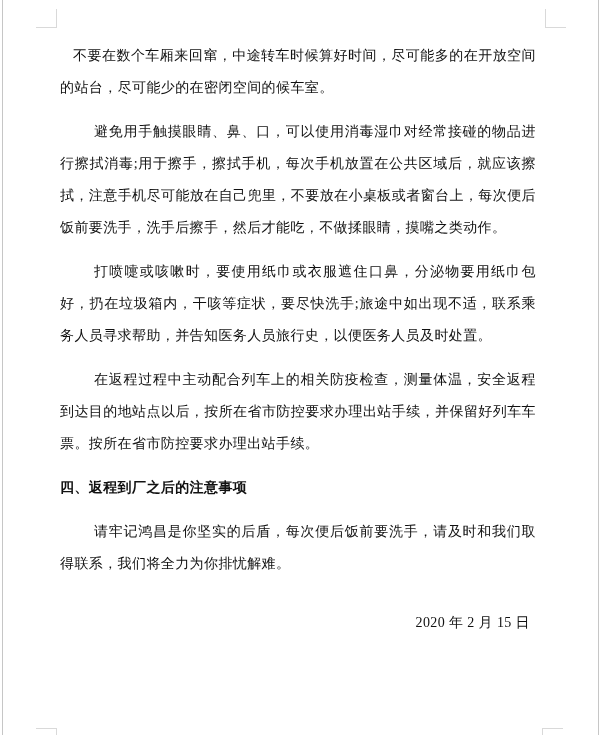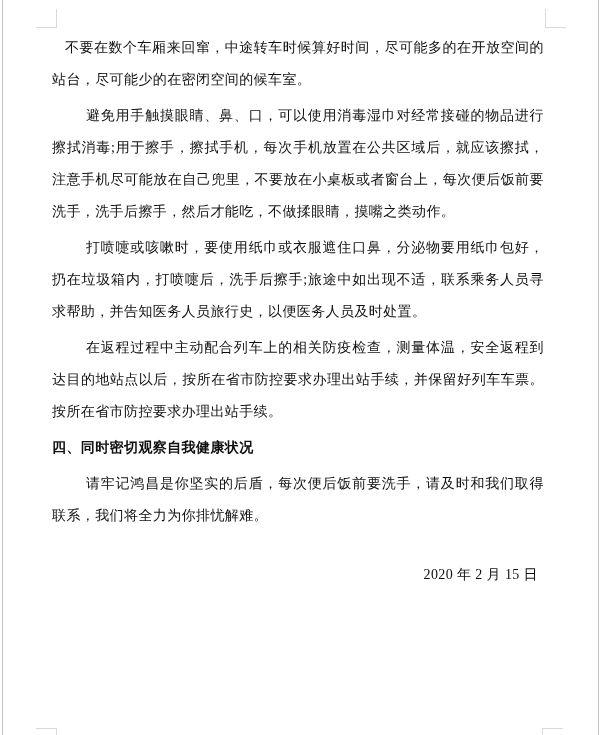--- a/index.html
+++ b/index.html
@@ -42,21 +42,21 @@
     position: absolute;
     left: 48px;
     top: 28px;
     width: 500px;
     font-size: 14px;
     line-height: 32px;
     text-align: justify;
     letter-spacing: 0.4px;
   }
   .content p {
-    margin: 4px;
+    margin: 12px;
   }
   p.cont-line   { text-indent: 13px; }  
   p.indent      { text-indent: 34px; }  
   p.heading     { font-weight: bold; text-indent: 0; text-align: left; }
 
   .sign-block {
     margin-top: 26px;
     text-align: right;
     line-height: 34px;
   }
@@ -71,23 +71,23 @@
   <div class="page-edge right"></div>
 
   <div class="bmark tl"></div>
   <div class="bmark tr"></div>
   <div class="bmark bl"></div>
   <div class="bmark br"></div>
 
   <div class="content">
     <p class="cont-line">不要在数个车厢来回窜，中途转车时候算好时间，尽可能多的在开放空间的站台，尽可能少的在密闭空间的候车室。</p>
     <p class="indent">避免用手触摸眼睛、鼻、口，可以使用消毒湿巾对经常接碰的物品进行擦拭消毒;用于擦手，擦拭手机，每次手机放置在公共区域后，就应该擦拭，注意手机尽可能放在自己兜里，不要放在小桌板或者窗台上，每次便后饭前要洗手，洗手后擦手，然后才能吃，不做揉眼睛，摸嘴之类动作。</p>
-    <p class="indent">打喷嚏或咳嗽时，要使用纸巾或衣服遮住口鼻，分泌物要用纸巾包好，扔在垃圾箱内，打喷嚏后，洗手后擦手;旅途中如出现不适，联系乘务人员寻求帮助，并告知医务人员旅行史，以便医务人员及时处置。</p>
+    <p class="indent">打喷嚏或咳嗽时，要使用纸巾或衣服遮住口鼻，分泌物要用纸巾包好，扔在垃圾箱内，干咳等症状，要尽快洗手;旅途中如出现不适，联系乘务人员寻求帮助，并告知医务人员旅行史，以便医务人员及时处置。</p>
     <p class="indent">在返程过程中主动配合列车上的相关防疫检查，测量体温，安全返程到达目的地站点以后，按所在省市防控要求办理出站手续，并保留好列车车票。按所在省市防控要求办理出站手续。</p>
-    <p class="heading">四、同时密切观察自我健康状况</p>
+    <p class="heading">四、返程到厂之后的注意事项</p>
     <p class="indent">请牢记鸿昌是你坚实的后盾，每次便后饭前要洗手，请及时和我们取得联系，我们将全力为你排忧解难。</p>
 
     <div class="sign-block">
       <p class="date">2020 年 2 月 15 日</p>
     </div>
   </div>
 
 </div>
 
 </body></html>

